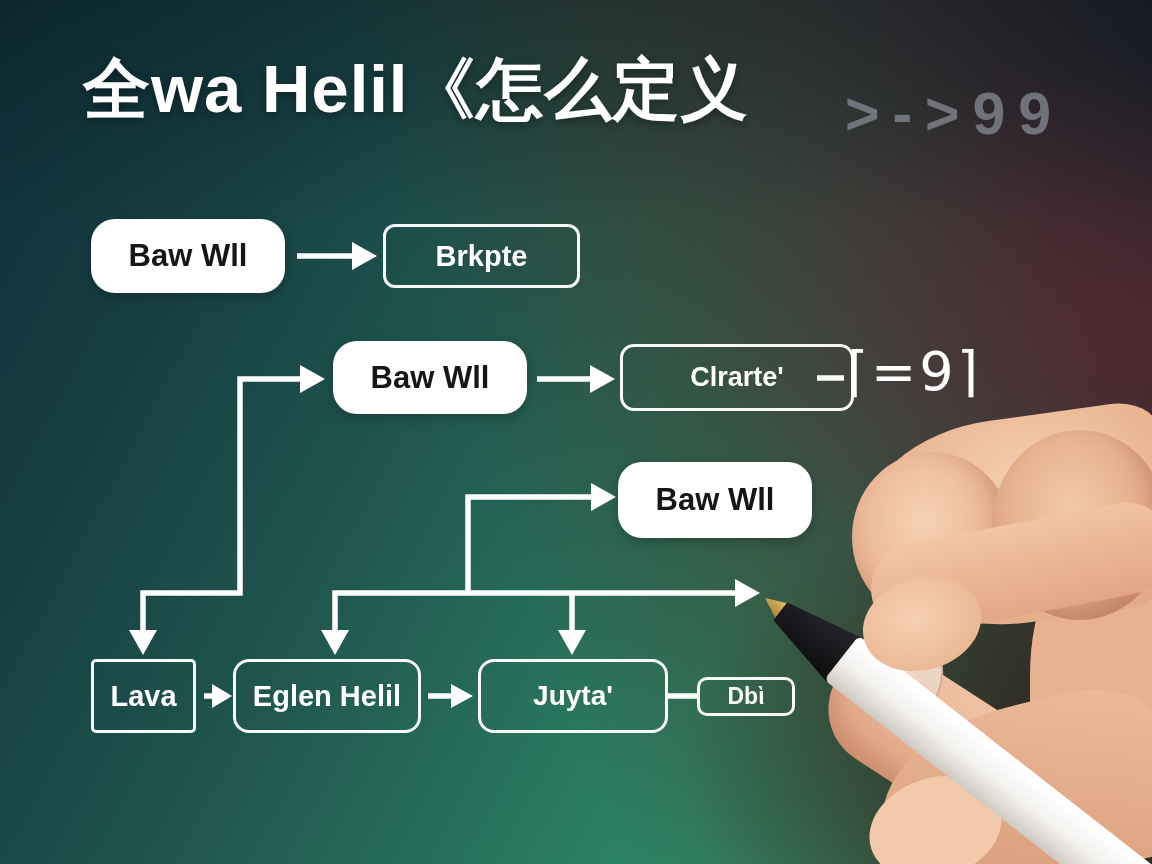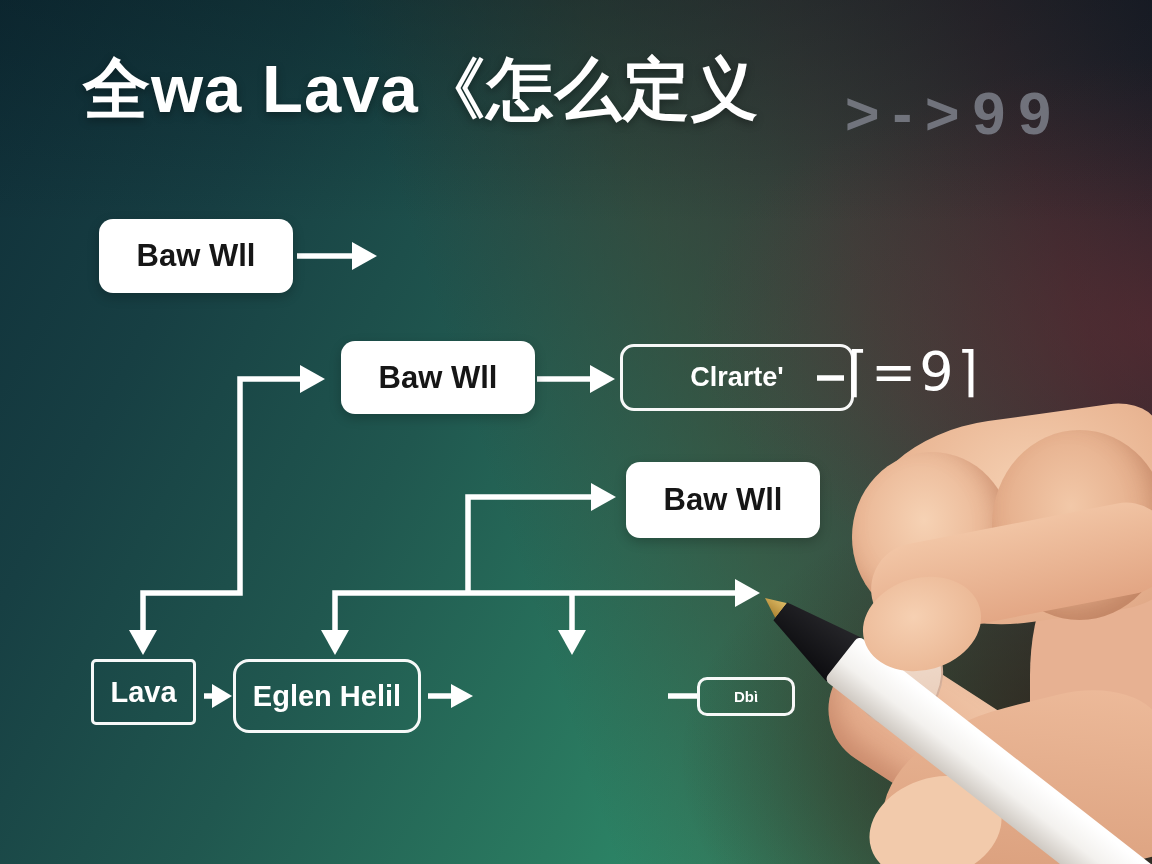--- a/index.html
+++ b/index.html
@@ -29,32 +29,32 @@
   .page-counter{
     position:absolute;left:845px;top:80px;z-index:2;
     font-size:59px;font-weight:700;color:#7d808a;opacity:0.85;
     letter-spacing:13px;white-space:nowrap;
   }
 
   .box{
     position:absolute;z-index:3;display:flex;align-items:center;justify-content:center;
     box-sizing:border-box;white-space:nowrap;font-weight:700;
   }
-  .box.filled{background:#ffffff;color:#161616;border-radius:14px;box-shadow:0 4px 12px rgba(0,0,0,0.22);margin-left:8px;}
+  .box.filled{background:#ffffff;color:#161616;border-radius:24px;box-shadow:0 4px 12px rgba(0,0,0,0.22);}
   .box.outline{background:transparent;color:#ffffff;border:3.5px solid rgba(255,255,255,0.96);}
 
   #box-a{left:91px;top:219px;width:194px;height:74px;font-size:31px;}
   #box-b{left:383px;top:224px;width:197px;height:64px;font-size:29px;border-radius:12px;}
   #box-c{left:333px;top:341px;width:194px;height:73px;font-size:31px;}
   #box-d{left:620px;top:344px;width:234px;height:67px;font-size:27px;border-radius:14px;}
   #box-e{left:618px;top:462px;width:194px;height:76px;font-size:31px;}
-  #box-f{left:91px;top:659px;width:105px;height:66px;font-size:29px;border-radius:5px;}
+  #box-f{left:91px;top:659px;width:105px;height:74px;font-size:29px;border-radius:5px;}
   #box-g{left:233px;top:659px;width:188px;height:74px;font-size:29px;border-radius:16px;}
   #box-h{left:478px;top:659px;width:190px;height:74px;font-size:28px;border-radius:16px;}
-  #box-i{left:697px;top:677px;width:98px;height:39px;font-size:15px;border-radius:10px;border-width:3px;}
+  #box-i{left:697px;top:677px;width:98px;height:39px;font-size:23px;border-radius:10px;border-width:3px;}
 
   .annotation{
     position:absolute;left:847px;top:340px;z-index:3;
     font-family:"DejaVu Sans",sans-serif;font-size:54px;font-weight:400;color:#ffffff;
     letter-spacing:3px;white-space:nowrap;
   }
 
   svg.lines{position:absolute;inset:0;z-index:2;}
 
   
@@ -96,21 +96,21 @@
     background:linear-gradient(180deg,#ffffff 8%,#f3f1ee 55%,#cfc9c2 100%);}
   .fingertip-over{left:862px;top:578px;width:120px;height:92px;border-radius:50%;
     transform:rotate(-16deg);
     background:radial-gradient(ellipse at 45% 40%,#f6d0b2,#eab693 80%);}
 </style>
 </head>
 <body>
 
 <div id="canvas">
 
-  <div class="page-title">全wa Lava《怎么定义</div>
+  <div class="page-title">全wa Helil《怎么定义</div>
   <div class="page-counter">&gt;-&gt;99</div>
 
   <svg class="lines" width="1152" height="864" viewBox="0 0 1152 864" fill="none" stroke="#ffffff" stroke-width="5.5" stroke-linejoin="miter">
 
     <path d="M297 256 H353"></path>
       <polygon points="377,256 352,242 352,270" fill="#ffffff" stroke="none"></polygon>
 
     <path d="M537 379 H591"></path>
       <polygon points="615,379 590,365 590,393" fill="#ffffff" stroke="none"></polygon>
 
@@ -130,25 +130,27 @@
     <path d="M204 696 H214"></path>
       <polygon points="232,696 212,684 212,708" fill="#ffffff" stroke="none"></polygon>
     <path d="M428 696 H452"></path>
       <polygon points="473,696 451,684 451,708" fill="#ffffff" stroke="none"></polygon>
     <path d="M668 696 H697"></path>
 
     <path d="M817 378 H844"></path>
   </svg>
 
   <div id="box-a" class="box filled">Baw Wll</div>
+  <div id="box-b" class="box outline">Brkpte</div>
   <div id="box-c" class="box filled">Baw Wll</div>
   <div id="box-d" class="box outline">Clrarte'</div>
   <div id="box-e" class="box filled">Baw Wll</div>
   <div id="box-f" class="box outline">Lava</div>
   <div id="box-g" class="box outline">Eglen Helil</div>
+  <div id="box-h" class="box outline">Juyta'</div>
   <div id="box-i" class="box outline">Dbὶ</div>
 
   <div class="annotation">⌈=9⌉</div>
 
   <div class="scene">
     <div class="palm-bridge"></div>
     <div class="fingers-back"></div>
     <div class="knuckle-1"></div>
     <div class="knuckle-2"></div>
     <div class="index-finger"></div>

